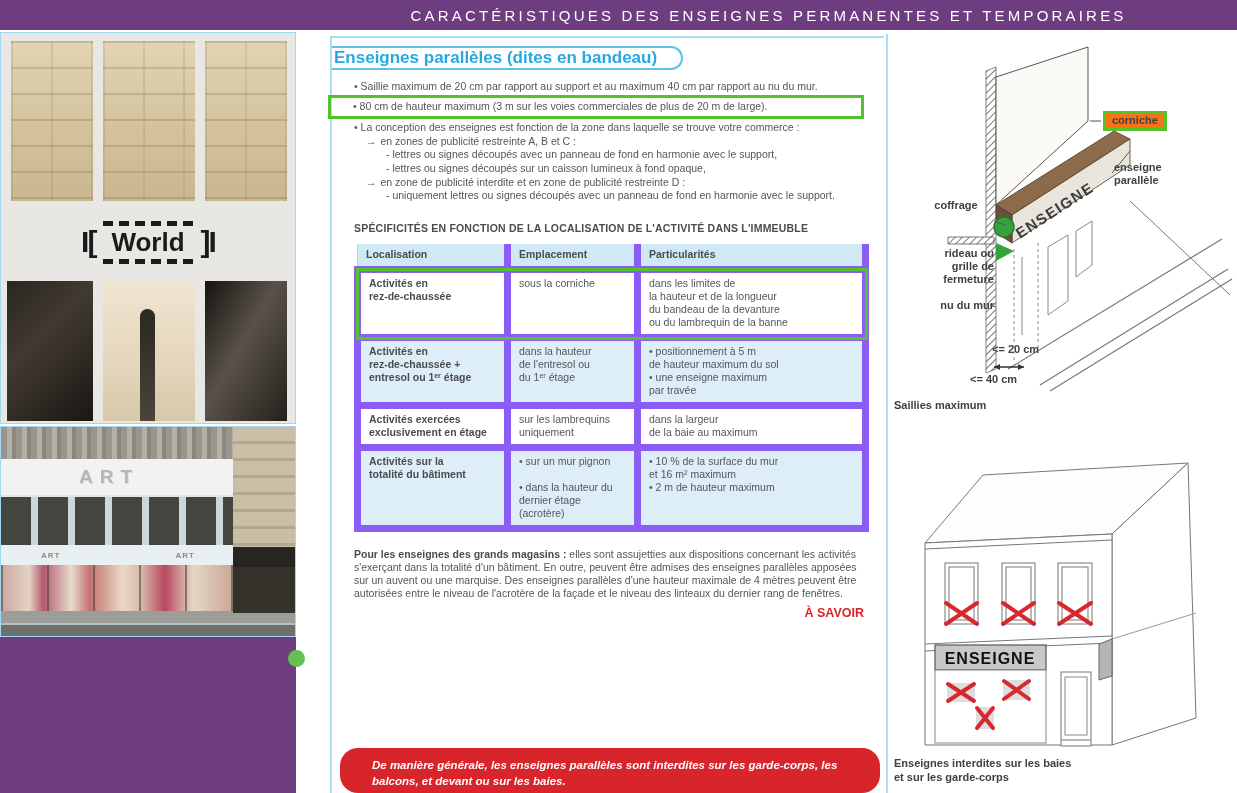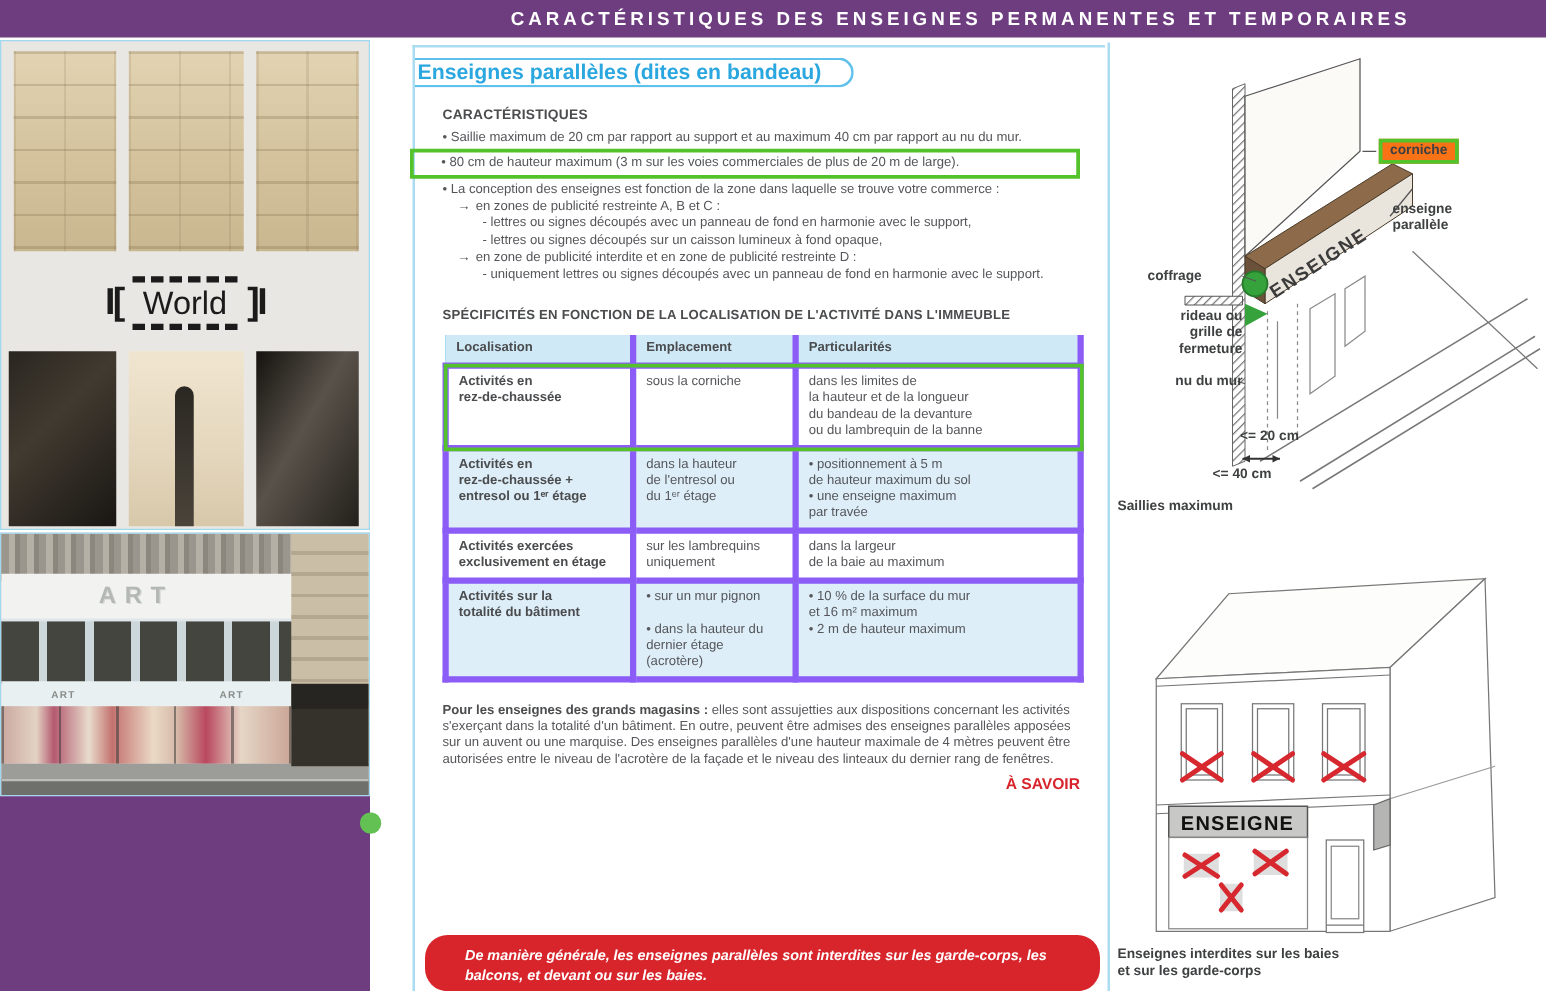--- a/index.html
+++ b/index.html
@@ -3,39 +3,39 @@
 <meta charset="utf-8">
 <style>
   html,body { margin:0; padding:0; background:#fff; }
   .page { position:relative; width:1237px; height:793px; overflow:hidden; background:#fff;
           font-family:"Liberation Sans", sans-serif; color:#55565a; }
 
   
   .page-header { position:absolute; left:0; top:0; width:1237px; height:30px; background:#6e3d80;
                  display:flex; align-items:center; }
   .header-spacer { width:300px; flex:none; }
-  .page-title { flex:1; text-align:center; color:#fff; font-size:15px; font-weight:bold;
+  .page-title { flex:1; text-align:center; color:#fff; font-size:15px; font-weight:normal;
                 letter-spacing:3.2px; margin:0; white-space:nowrap; }
 
   
   .left-col { position:absolute; left:0; top:30px; width:298px; height:763px; }
   .photo { position:absolute; left:0; width:296px; border:1px solid #9fd8ef; box-sizing:border-box;
            overflow:hidden; margin:0; }
   .photo-world { top:2px; height:392px; background:#e9e7e3; }
   .pw-win { position:absolute; background:linear-gradient(180deg,#e2d3b2 0%,#d3c29c 55%,#c9b78f 100%); }
   .pw-win:after { content:""; position:absolute; inset:0;
       background:repeating-linear-gradient(180deg, rgba(120,100,70,.25) 0 2px, transparent 2px 26px),
                  repeating-linear-gradient(90deg, rgba(120,100,70,.15) 0 2px, transparent 2px 40px); }
   .pw-w1 { left:10px; top:8px; width:82px; height:160px; }
   .pw-w2 { left:102px; top:8px; width:92px; height:160px; }
   .pw-w3 { left:204px; top:8px; width:82px; height:160px; }
   .pw-logo { position:absolute; left:0; top:178px; width:100%; height:62px; display:flex;
              align-items:center; justify-content:center; gap:8px; color:#1b1b1b; }
   .pw-bracket { font-size:30px; font-weight:bold; letter-spacing:-2px; }
-  .pw-word { font-size:26px; font-weight:normal; border-top:5px dashed #1b1b1b;
+  .pw-word { font-size:26px; font-weight:bold; border-top:5px dashed #1b1b1b;
              border-bottom:5px dashed #1b1b1b; padding:1px 8px; }
   .pw-low { position:absolute; top:248px; height:140px; }
   .pw-l1 { left:6px; width:86px; background:linear-gradient(135deg,#2a2620 0%,#413a30 40%,#191613 100%); }
   .pw-l2 { left:102px; width:92px; background:linear-gradient(180deg,#f0e5d0 0%,#e4d6bc 60%,#d8c8aa 100%); }
   .pw-l2:after { content:""; position:absolute; left:40%; top:20%; width:16%; height:80%;
                  background:linear-gradient(180deg,#2b2722,#4a443a); border-radius:8px 8px 0 0; }
   .pw-l3 { left:204px; width:82px; background:linear-gradient(120deg,#15130f 0%,#59524a 45%,#23201b 100%); }
 
   .photo-art { top:396px; height:211px; background:#ddd; }
   .pa-graffiti { position:absolute; left:0; top:0; width:234px; height:38px;
@@ -77,21 +77,21 @@
   .content { position:absolute; left:44px; top:50px; width:510px; }
   .content h3 { margin:6px 0 5px; font-size:11px; color:#4b4c4e; letter-spacing:.2px; }
   .content p { margin:0 0 1px; }
   .green-box { border:3px solid #53c22b; margin:2px 0 2px -26px; padding:2px 4px 2px 22px; }
   .arrow-row { display:flex; margin-left:12px; gap:4px; }
   .arrow-glyph { flex:none; }
   .dash-item { margin-left:30px !important; padding-left:8px; text-indent:-6px; }
   .spec-heading { margin-top:20px !important; font-size:10.5px !important; }
 
   table.rules { border-collapse:collapse; margin-top:9px; width:508px; table-layout:fixed; }
-  .rules th, .rules td { border:5px solid #8b5cf6; padding:4px 8px 5px; vertical-align:top;
+  .rules th, .rules td { border:7px solid #8b5cf6; padding:4px 8px 5px; vertical-align:top;
                          text-align:left; font-size:10.5px; line-height:13px; white-space:pre-line; }
   .rules th { background:#cfe9f7; color:#4b4c4e; border-left:2px solid #fff; border-top:none; }
   .rules th:first-child { border-left:1px solid #a9ddf2; }
   .rules col.c1 { width:150px; } .rules col.c2 { width:130px; } .rules col.c3 { width:228px; }
   .rules td.loc { font-weight:bold; color:#4b4c4e; }
   tr.alt td { background:#ddeef8; }
   tr.highlight { outline:3px solid #53c22b; outline-offset:-1px; }
 
   .magasins { margin-top:16px !important; }
   .magasins .lead { font-weight:bold; color:#4b4c4e; }
@@ -103,21 +103,21 @@
 
   
   .v-sep { position:absolute; left:886px; top:34px; width:2px; height:759px; background:#aadcf2; }
   .right-col { position:absolute; left:888px; top:30px; width:349px; height:763px; }
   .diagram { position:absolute; left:2px; margin:0; }
   .diagram svg { display:block; }
   .d-label { position:absolute; color:#3f4041; font-size:11px; font-weight:bold; line-height:13px;
              white-space:pre-line; }
   .lbl-corniche { left:213px; top:78px; border:3px solid #53c22b; padding:0 6px 1px; background:#f97316; }
   .lbl-enseigne { left:224px; top:128px; }
-  .lbl-coffrage { left:28px; top:182px; width:76px; text-align:left; }
+  .lbl-coffrage { left:28px; top:166px; width:76px; text-align:center; }
   .lbl-rideau { left:8px; top:214px; width:96px; text-align:right; }
   .lbl-nu { left:18px; top:266px; width:86px; text-align:right; }
   .lbl-dim20 { left:102px; top:310px; font-weight:bold; }
   .lbl-dim40 { left:80px; top:340px; font-weight:bold; }
   .d-caption { position:absolute; left:6px; color:#3f4041; font-size:11px; font-weight:bold;
                line-height:14px; white-space:pre-line; }
   .caption1 { top:368px; }
   .caption2 { top:726px; }
 </style>
 </head>
@@ -163,21 +163,20 @@
 
     <div class="purple-block"></div>
     <div class="green-dot"></div>
   </aside>
 
   <main class="main-col">
     <div class="content-frame"></div>
     <h2 class="section-title">Enseignes parallèles (dites en bandeau)</h2>
 
     <div class="content">
-      <h3>CARACTÉRISTIQUES</h3>
       <p>• Saillie maximum de 20 cm par rapport au support et au maximum 40 cm par rapport au nu du mur.</p>
       <div class="green-box">
         <p>• 80 cm de hauteur maximum (3 m sur les voies commerciales de plus de 20 m de large).</p>
       </div>
       <p>• La conception des enseignes est fonction de la zone dans laquelle se trouve votre commerce :</p>
 
       <div class="arrow-row">
         <span class="arrow-glyph">→</span>
         <div>en zones de publicité restreinte A, B et C :</div>
       </div>

